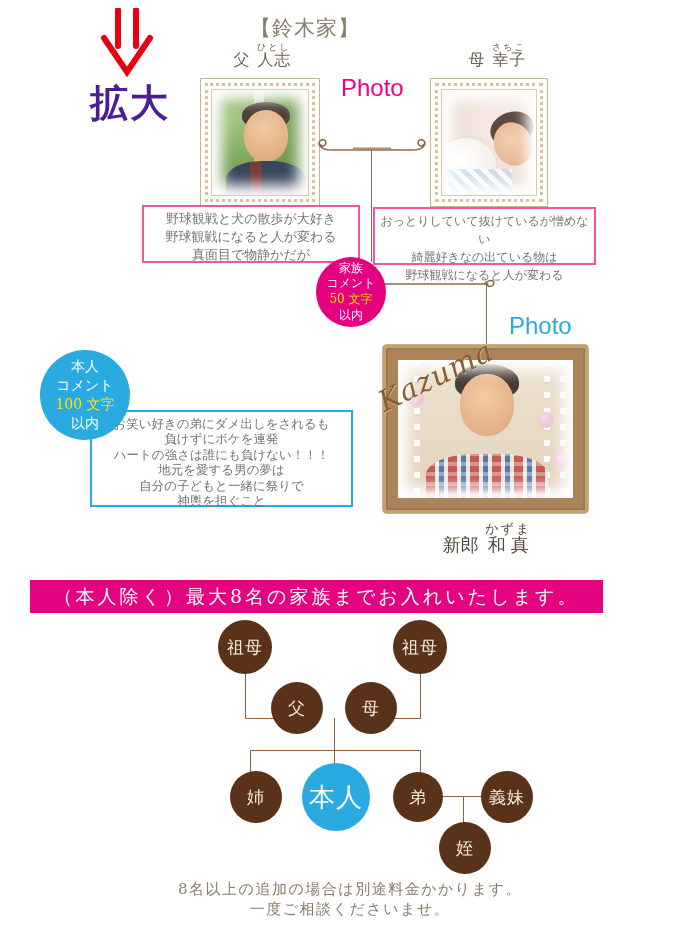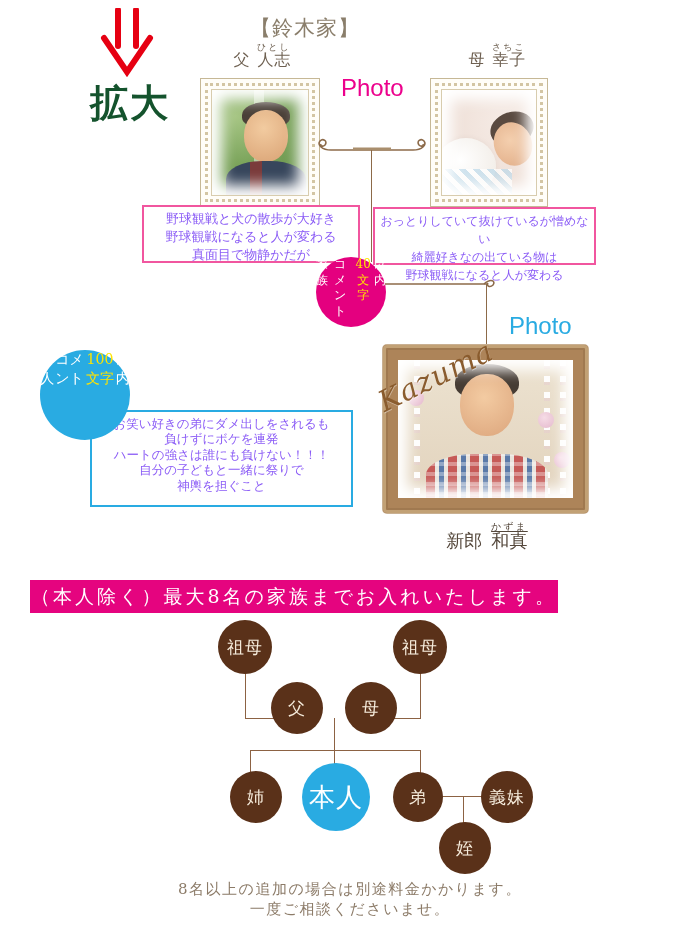--- a/index.html
+++ b/index.html
@@ -1,21 +1,21 @@
 <!DOCTYPE html>
 <html><head>
 <meta charset="utf-8">
 <style>
   html,body{margin:0;padding:0;background:#fff;}
   #stage{position:relative;width:700px;height:946px;background:#fff;overflow:hidden;
          font-family:"DejaVu Serif",serif;}
   .abs{position:absolute;}
 
   
-  #zoom-word{left:80px;top:78px;width:100px;text-align:center;color:#14532d;
+  #zoom-word{left:80px;top:78px;width:100px;text-align:center;color:#4c1d95;
              font-family:"Liberation Sans",sans-serif;font-size:38px;font-weight:bold;letter-spacing:2px;}
   #family-title{left:250px;top:14px;width:210px;text-align:left;color:#8a7e6b;font-size:21px;letter-spacing:1px;}
 
   
   .plabel{width:140px;text-align:center;color:#6f6152;font-size:16px;}
   .plabel rt{font-size:9px;letter-spacing:2px;color:#6f6152;}
   #father-label{left:192px;top:42px;}
   #mother-label{left:427px;top:42px;}
 
   
@@ -49,28 +49,28 @@
   .photo-word{font-family:"Liberation Sans",sans-serif;font-size:24px;}
   #photo-parents{left:341px;top:74px;color:#ec008c;}
   #photo-groom{left:509px;top:312px;color:#29abe2;}
 
   
   .oline{background:#8c6a49;}
   #vline-parents{left:371px;top:150px;width:1px;height:112px;}
   #vline-groom{left:486px;top:284px;width:1px;height:62px;}
 
   
-  .cbox{box-sizing:border-box;text-align:center;color:#8b5cf6;background:#fff;}
+  .cbox{box-sizing:border-box;text-align:center;color:#737373;background:#fff;}
   .pinkbox{border:2px solid #f1569f;}
   #father-box{left:142px;top:205px;width:218px;height:58px;font-size:13px;line-height:1.4;padding-top:3px;}
   #mother-box{left:373px;top:207px;width:223px;height:58px;font-size:12px;line-height:1.5;padding-top:3px;}
   #self-box{left:90px;top:410px;width:263px;height:97px;border:2px solid #29abe2;font-size:12.5px;line-height:1.23;padding-top:4px;}
 
   
-  .badge{border-radius:50%;color:#fff;text-align:center;z-index:5;display:flex;flex-direction:row;justify-content:center;}
+  .badge{border-radius:50%;color:#fff;text-align:center;z-index:5;display:flex;flex-direction:column;justify-content:center;}
   .badge .yellow{color:#ffe400;}
   #family-badge{left:316px;top:257px;width:70px;height:70px;background:#e4007f;font-size:12px;line-height:1.3;}
   #self-badge{left:40px;top:350px;width:90px;height:90px;background:#29abe2;font-size:14px;line-height:1.35;}
 
   
   #groom-frame{left:383px;top:345px;width:205px;height:168px;background:#ad8459;border-radius:4px;
     box-shadow:inset 0 0 0 3px #c2a175, inset 0 0 0 5px #a07950, 0 0 0 1px #c9b092;padding:15px;box-sizing:border-box;}
   #groom-photo{width:100%;height:100%;position:relative;overflow:hidden;background:linear-gradient(180deg,#ece2d0,#e2d3bd);}
   #groom-photo .beads1,#groom-photo .beads2,#groom-photo .beads3{position:absolute;top:0;width:6px;height:100%;
     background:repeating-linear-gradient(180deg,rgba(255,255,255,.95) 0 6px,rgba(230,200,210,.4) 6px 9px,transparent 9px 16px);}
@@ -79,24 +79,24 @@
   #groom-photo .hair{position:absolute;left:57px;top:4px;width:64px;height:36px;background:#463c34;border-radius:50% 50% 42% 42%;}
   #groom-photo .face{position:absolute;left:62px;top:14px;width:54px;height:62px;border-radius:48%;
     background:radial-gradient(circle at 45% 38%,#f3cba2,#dca57c);}
   #groom-photo .shirt{position:absolute;left:28px;bottom:-8px;width:122px;height:52px;border-radius:40% 40% 0 0;
     background:repeating-linear-gradient(90deg,#c65a57 0 9px,#e9e4dd 9px 13px,#5a79a8 13px 18px,#e9e4dd 18px 22px);}
   #groom-photo .shirt:after{content:"";position:absolute;inset:0;border-radius:40% 40% 0 0;
     background:repeating-linear-gradient(0deg,rgba(255,255,255,.35) 0 4px,transparent 4px 10px);}
   #kazuma{left:374px;top:360px;width:120px;color:#8a5c2e;font-style:italic;font-size:29px;
     transform:rotate(-26deg);letter-spacing:1px;z-index:4;text-shadow:0 1px 0 rgba(255,255,255,.4);}
   #groom-label{left:387px;top:522px;width:200px;text-align:center;color:#55483c;font-size:18px;}
-  #groom-label rt{font-size:10px;letter-spacing:2px;color:#55483c;text-decoration:underline;}
-
-  
-  #banner{left:30px;top:580px;width:528px;height:33px;background:#e5047f;color:#fff;
+  #groom-label rt{font-size:13px;letter-spacing:2px;color:#55483c;}
+
+  
+  #banner{left:30px;top:580px;width:573px;height:33px;background:#e5047f;color:#fff;
     text-align:center;font-size:19px;line-height:33px;letter-spacing:3px;}
 
   
   .tline{position:absolute;background:#8c6243;}
   .tnode{position:absolute;border-radius:50%;background:#5a3119;color:#f6ecdc;
     display:flex;align-items:center;justify-content:center;font-size:17px;letter-spacing:1px;z-index:3;}
   #node-self{background:#29abe2;color:#fff;font-size:26px;}
 
   
   #footer{left:0;top:880px;width:700px;text-align:center;color:#8c7b68;font-size:15px;
@@ -171,21 +171,21 @@
   </div>
   <div class="abs cbox pinkbox" id="mother-box">
     <div>おっとりしていて抜けているが憎めない</div>
     <div>綺麗好きなの出ている物は</div>
     <div>野球観戦になると人が変わる</div>
   </div>
 
   <div class="abs badge" id="family-badge">
     <div>家族</div>
     <div>コメント</div>
-    <div class="yellow">40 文字</div>
+    <div class="yellow">50 文字</div>
     <div>以内</div>
   </div>
 
   <svg class="abs" style="left:380px;top:274px;" width="118" height="20" viewBox="0 0 118 20">
     <g stroke="#8c6a49" fill="none" stroke-width="1.6">
       <path d="M4 10 H107"></path>
       <path d="M104 10 C111 4 116 7 113 11 C110 14 106 12 108 9"></path>
     </g>
   </svg>
   <div class="abs oline" id="vline-groom"></div>
@@ -214,20 +214,21 @@
   <div class="abs badge" id="self-badge">
     <div>本人</div>
     <div>コメント</div>
     <div class="yellow">100 文字</div>
     <div>以内</div>
   </div>
   <div class="abs cbox" id="self-box">
     <div>お笑い好きの弟にダメ出しをされるも</div>
     <div>負けずにボケを連発</div>
     <div>ハートの強さは誰にも負けない！！！</div>
+    <div>地元を愛する男の夢は</div>
     <div>自分の子どもと一緒に祭りで</div>
     <div>神輿を担ぐこと</div>
   </div>
 
   <div class="abs" id="banner">（本人除く）最大8名の家族までお入れいたします。</div>
 
   <div class="tline" style="left:245px;top:652px;width:1px;height:66px;"></div>
   <div class="tline" style="left:245px;top:718px;width:54px;height:1px;"></div>
   <div class="tline" style="left:420px;top:652px;width:1px;height:66px;"></div>
   <div class="tline" style="left:368px;top:718px;width:53px;height:1px;"></div>

